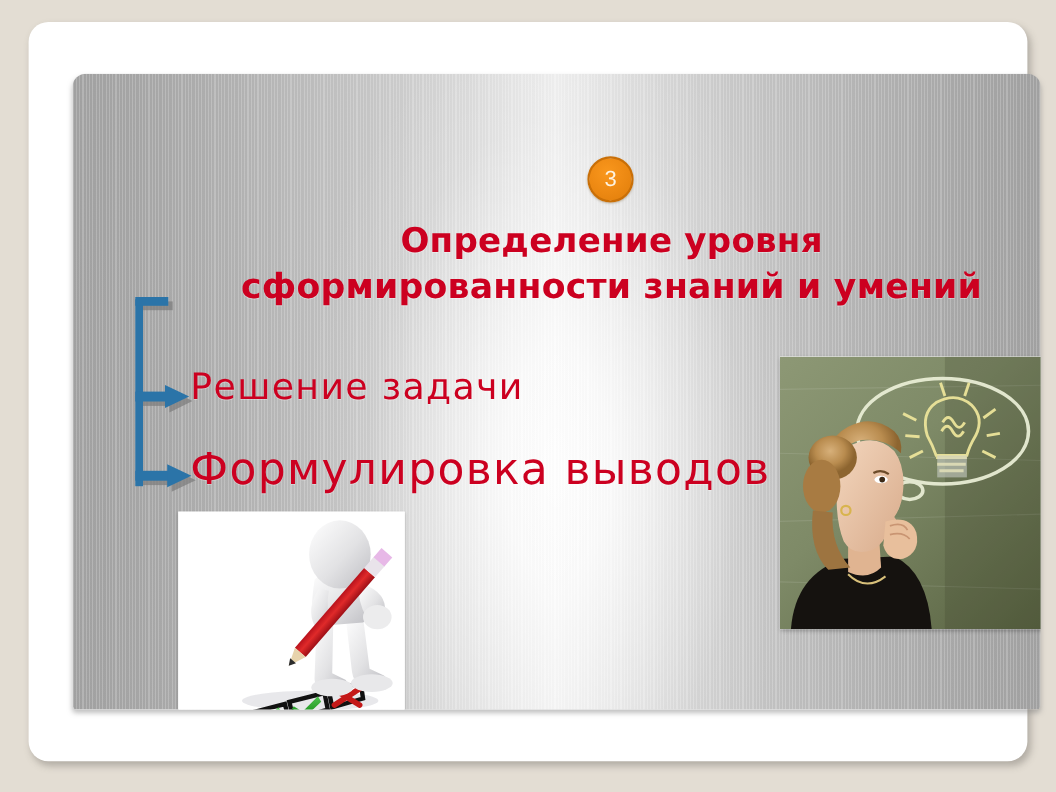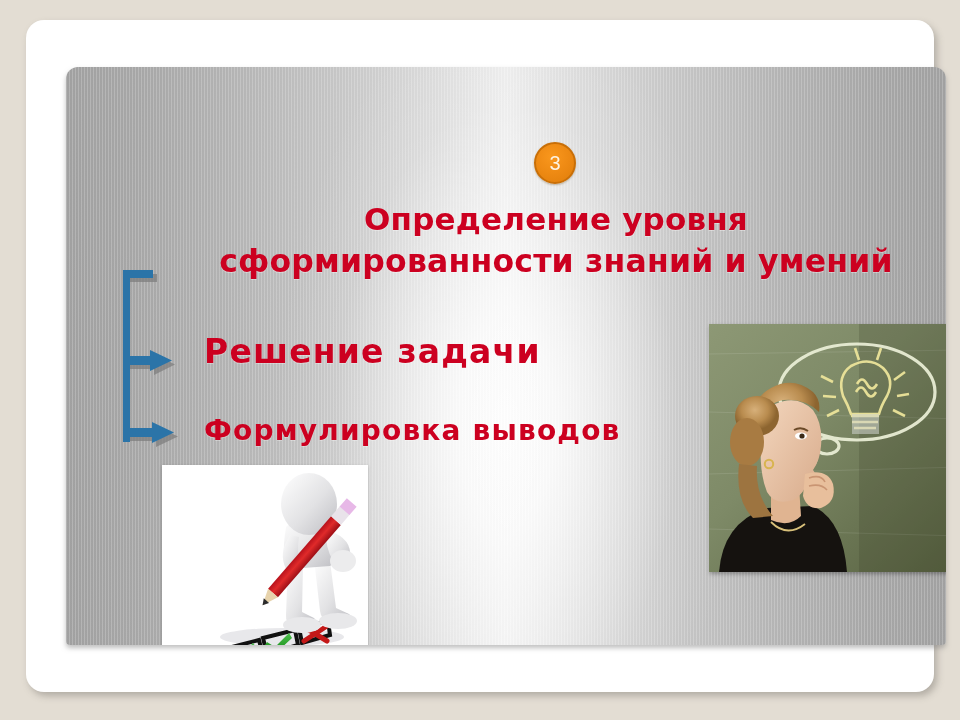--- a/index.html
+++ b/index.html
@@ -114,35 +114,34 @@
     top: 195px;
     width: 110px;
     height: 200px;
   }
 
   
   .bullet {
     position: absolute;
     color: #cc0020;
     font-family: "DejaVu Sans", sans-serif;
-    font-weight: bold;
+    font-weight: normal;
     text-shadow: 0 1px 0 rgba(255,255,255,0.3);
     white-space: nowrap;
-    padding-left: 31px;
   }
   .bullet-1 {
     left: 107px;
     top: 265px;
     font-size: 33px;
     letter-spacing: 1.2px;
   }
   .bullet-2 {
     left: 107px;
-    top: 347px;
-    font-size: 28px;
+    top: 337px;
+    font-size: 40px;
     letter-spacing: 1.2px;
   }
 
   
   .photo-frame {
     position: absolute;
     overflow: hidden;
     background: #ffffff;
   }
 

